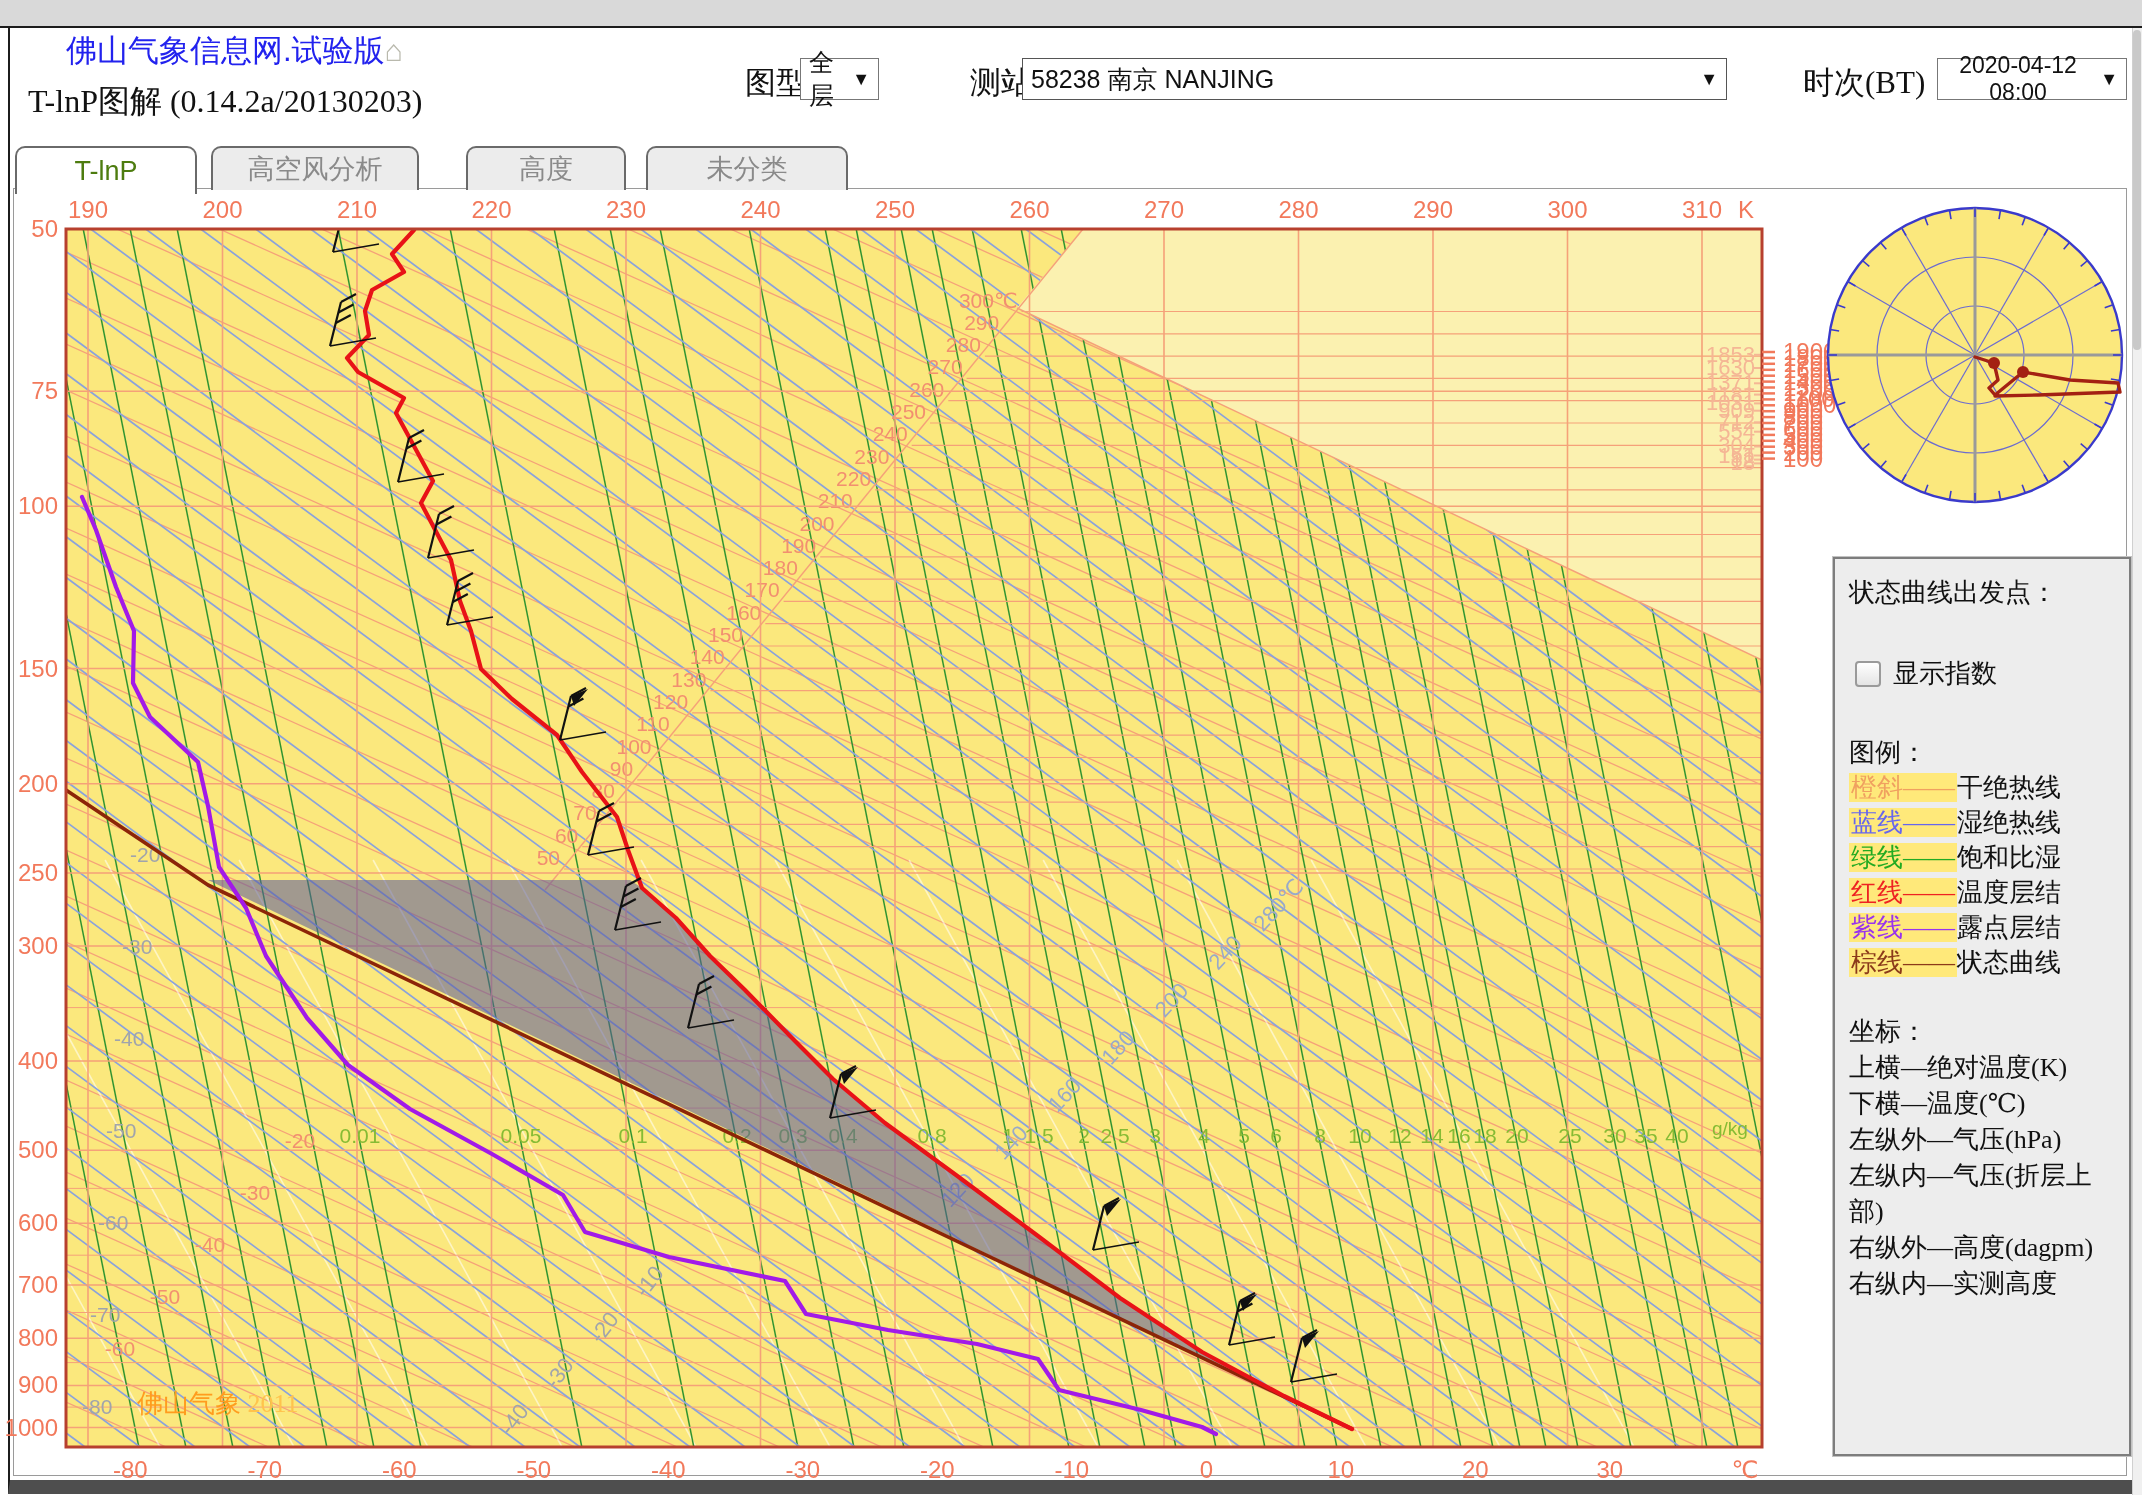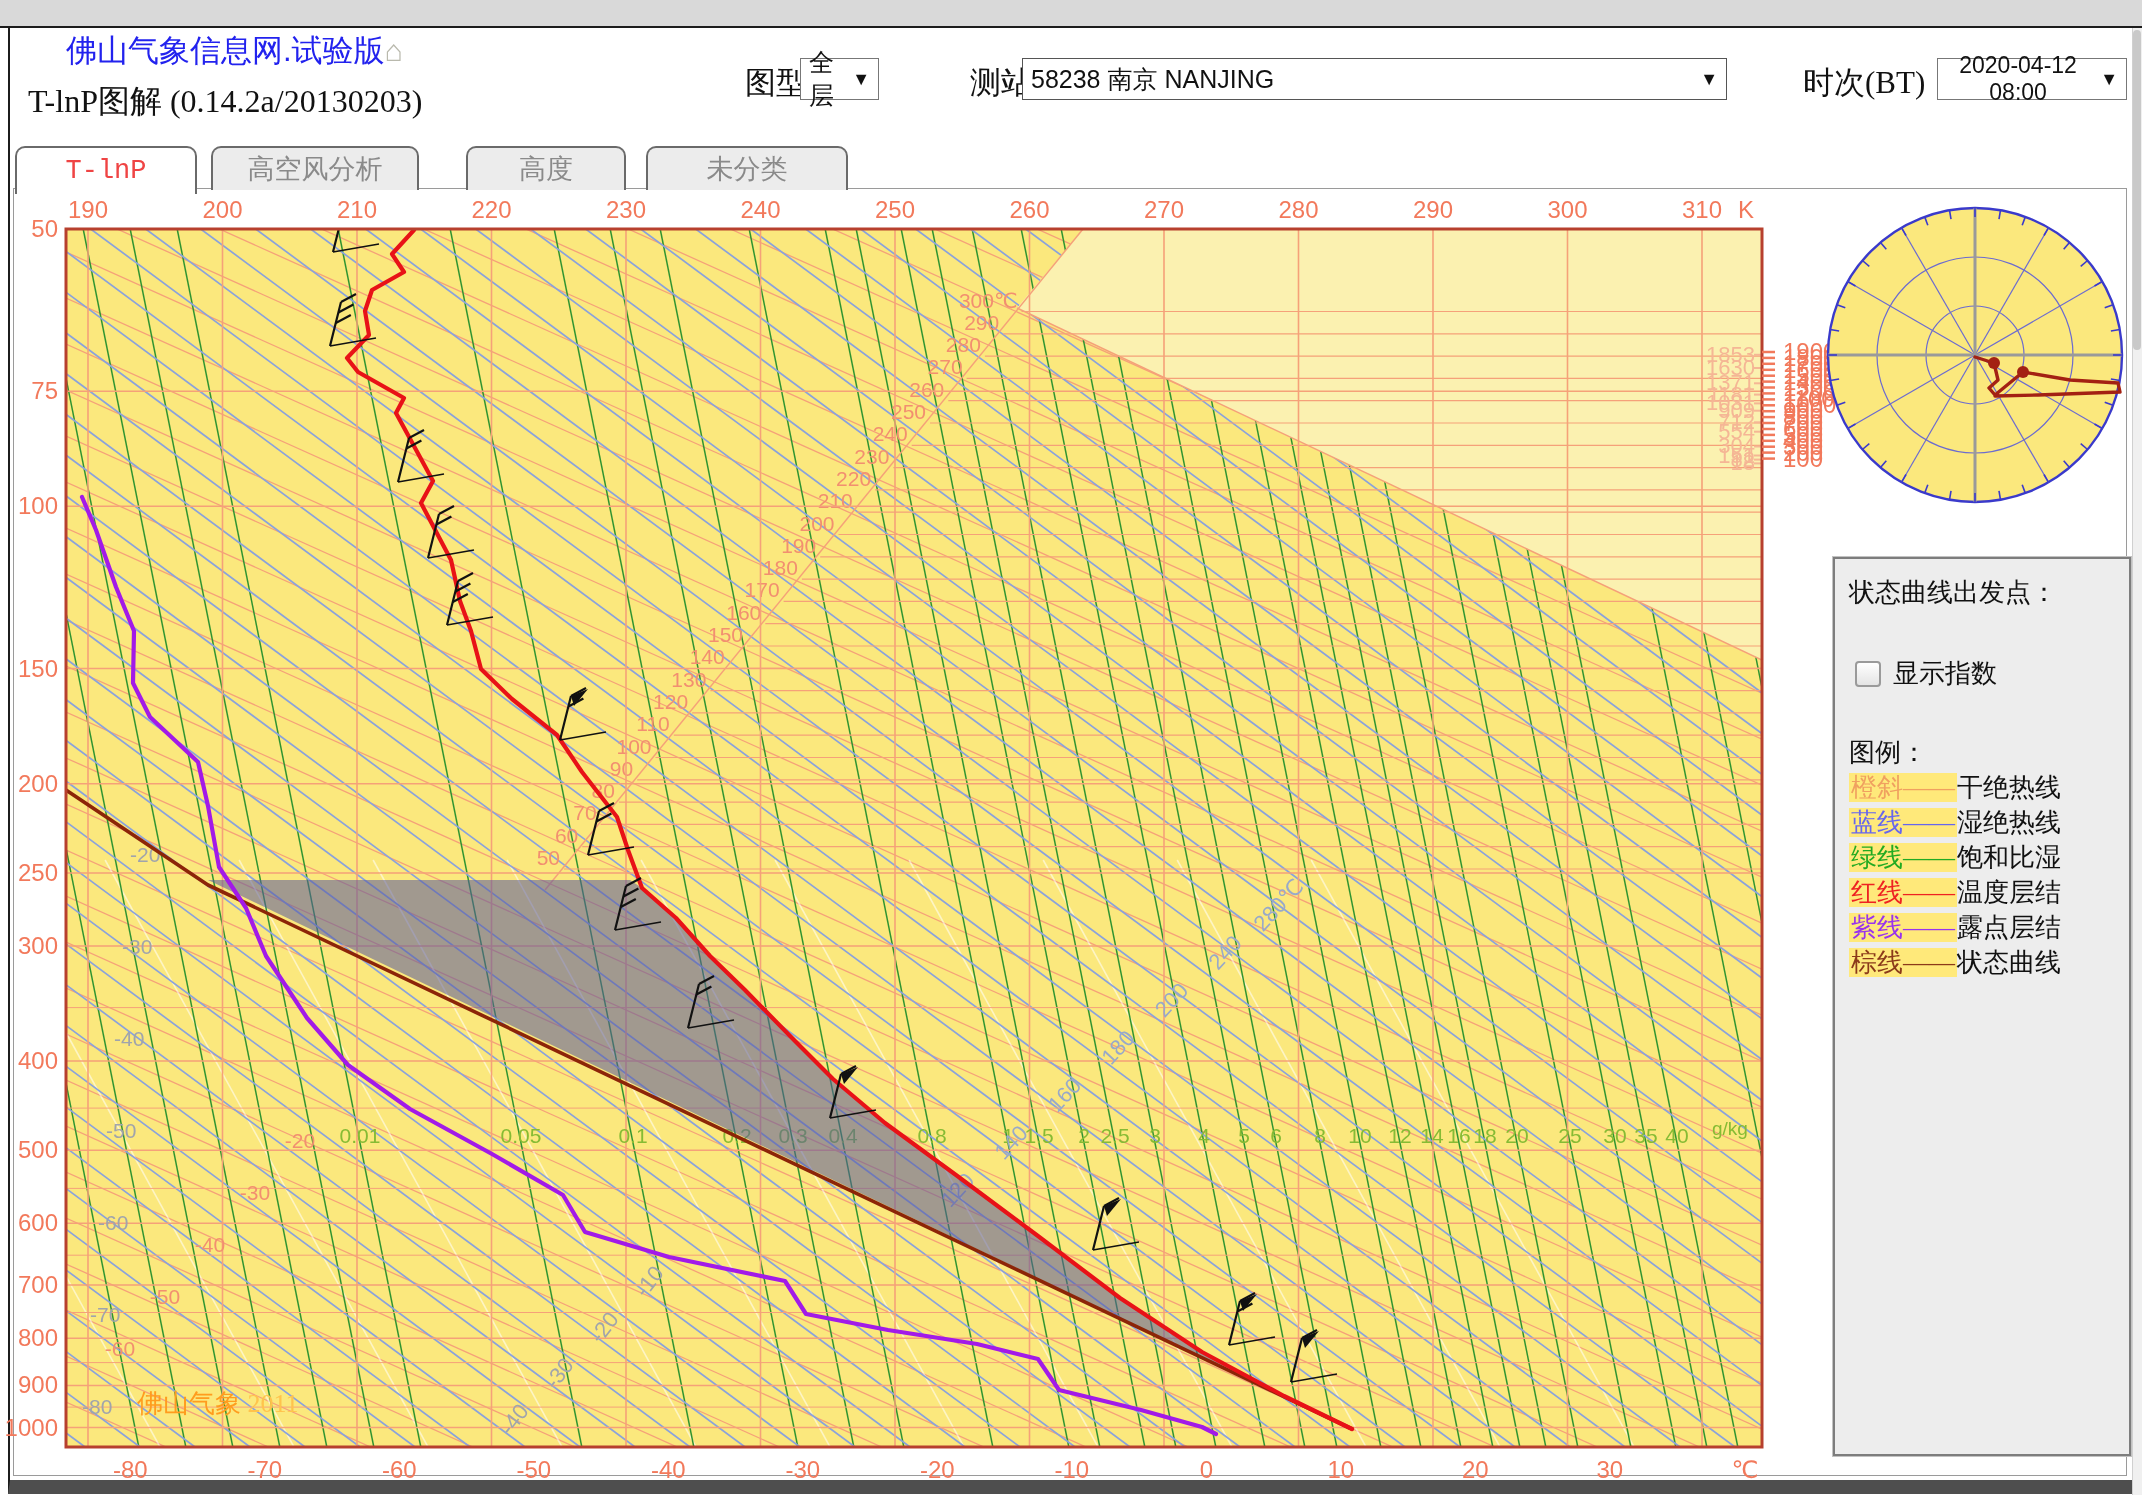--- a/index.html
+++ b/index.html
@@ -12,21 +12,21 @@
   #site-title{left:66px;top:30px;font-family:Liberation Sans, sans-serif;font-size:31px;color:#2222ee;}
   #home-icon{color:#b9b9ad;font-size:30px;}
   #app-title{left:28px;top:80px;font-family:"Liberation Serif","DejaVu Serif",serif;font-size:32px;color:#111;}
   .ctl-label{top:62px;font-family:"Liberation Serif","DejaVu Serif",serif;font-size:31px;color:#111;margin-left:45px;}
   .select{top:58px;border:1px solid #777;background:#fff;font-size:25px;color:#111;
      display:flex;align-items:center;justify-content:space-between;padding:0 8px;box-sizing:border-box;height:42px;}
   .select .arr{font-size:18px;color:#111;margin-left:10px;}
   .tab{top:146px;height:44px;border:2px solid #6a6a6a;border-bottom:none;border-radius:10px 10px 0 0;
      display:flex;align-items:center;justify-content:center;font-size:27px;box-sizing:border-box;}
   .tab.inactive{background:#ececec;color:#8a8a8a;}
-  .tab.active{background:#fff;color:#ef4444;height:48px;z-index:5;font-family:Liberation Mono, monospace;}
+  .tab.active{background:#fff;color:#4d7c0f;height:48px;z-index:5;}
   #contentbox{left:13px;top:188px;width:2112px;height:1286px;border:1px solid #9a9a9a;background:#fff;}
   #panel{left:1833px;top:557px;width:298px;height:899px;background:#ededed;border:2px solid #7d7d7d;
      outline:1px solid #c2c2c2;box-sizing:border-box;padding:16px 14px;
      font-family:"Liberation Serif","DejaVu Serif",serif;font-size:26px;color:#111;}
   .radio-row{display:flex;align-items:center;margin:10px 0 4px 6px;}
   .radio{width:22px;height:22px;border-radius:50%;border:2px solid #9a9a9a;background:linear-gradient(#fff,#dcdcdc);
      margin-right:10px;flex:0 0 auto;position:relative;}
   .radio.sel::after{content:"";position:absolute;left:5px;top:5px;width:8px;height:8px;border-radius:50%;background:#333;}
   .check-row{display:flex;align-items:center;margin:46px 0 0 6px;}
   .checkbox{width:22px;height:22px;border:2px solid #9a9a9a;border-radius:4px;background:linear-gradient(#fff,#e4e4e4);margin-right:12px;}
@@ -613,13 +613,25 @@
      <span class="leg-chip"><span style="color:#6666ee">蓝线——</span></span><span>湿绝热线</span></div>
       <div class="leg-row">
      <span class="leg-chip"><span style="color:#22aa22">绿线——</span></span><span>饱和比湿</span></div>
       <div class="leg-row">
      <span class="leg-chip"><span style="color:#ee2222">红线——</span></span><span>温度层结</span></div>
       <div class="leg-row">
      <span class="leg-chip"><span style="color:#9933ee">紫线——</span></span><span>露点层结</span></div>
       <div class="leg-row">
      <span class="leg-chip"><span style="color:#8b3a1a">棕线——</span></span><span>状态曲线</span></div>
     </div>
+  <div class="coords" id="coords-block">
+    <div>坐标：</div>
+    <div id="coords-lines">
+        <div>上横—绝对温度(K)</div>
+        <div>下横—温度(℃)</div>
+        <div>左纵外—气压(hPa)</div>
+        <div>左纵内—气压(折层上</div>
+        <div>部)</div>
+        <div>右纵外—高度(dagpm)</div>
+        <div>右纵内—实测高度</div>
+      </div>
+  </div>
 </div>
 
 </body></html>

